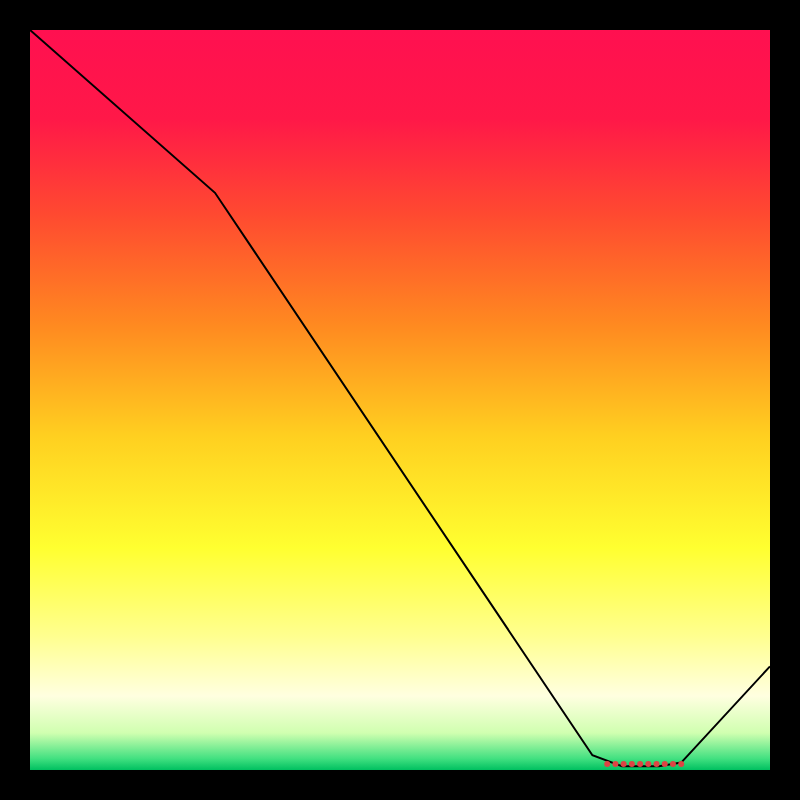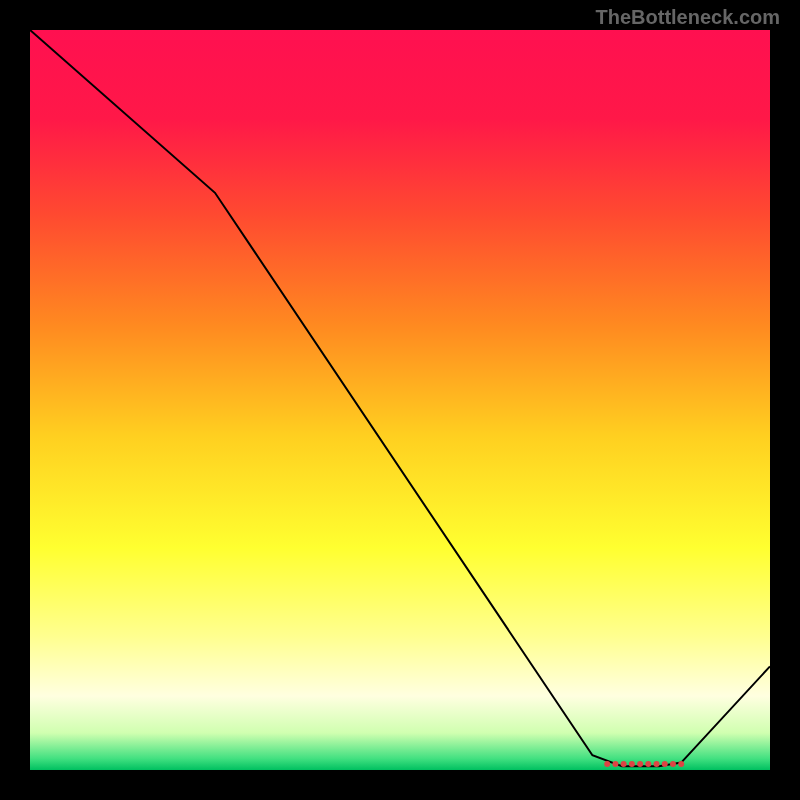--- a/index.html
+++ b/index.html
@@ -24,21 +24,20 @@
     left: 30px;
     width: 740px;
     height: 740px;
   }
   svg { display: block; }
 </style>
 </head>
 <body>
 
 <div class="container">
-  <div class="attribution">TheBottleneck.com</div>
   <div class="plot-area">
     <svg id="chart-svg" width="740" height="740" viewBox="0 0 740 740">
       <defs>
         <linearGradient id="bg-grad" x1="0" y1="0" x2="0" y2="1">
             <stop offset="0%" stop-color="#ff1050"></stop>
             <stop offset="12%" stop-color="#ff1848"></stop>
             <stop offset="25%" stop-color="#ff4a30"></stop>
             <stop offset="40%" stop-color="#ff8a20"></stop>
             <stop offset="55.00000000000001%" stop-color="#ffd020"></stop>
             <stop offset="70%" stop-color="#ffff30"></stop>

